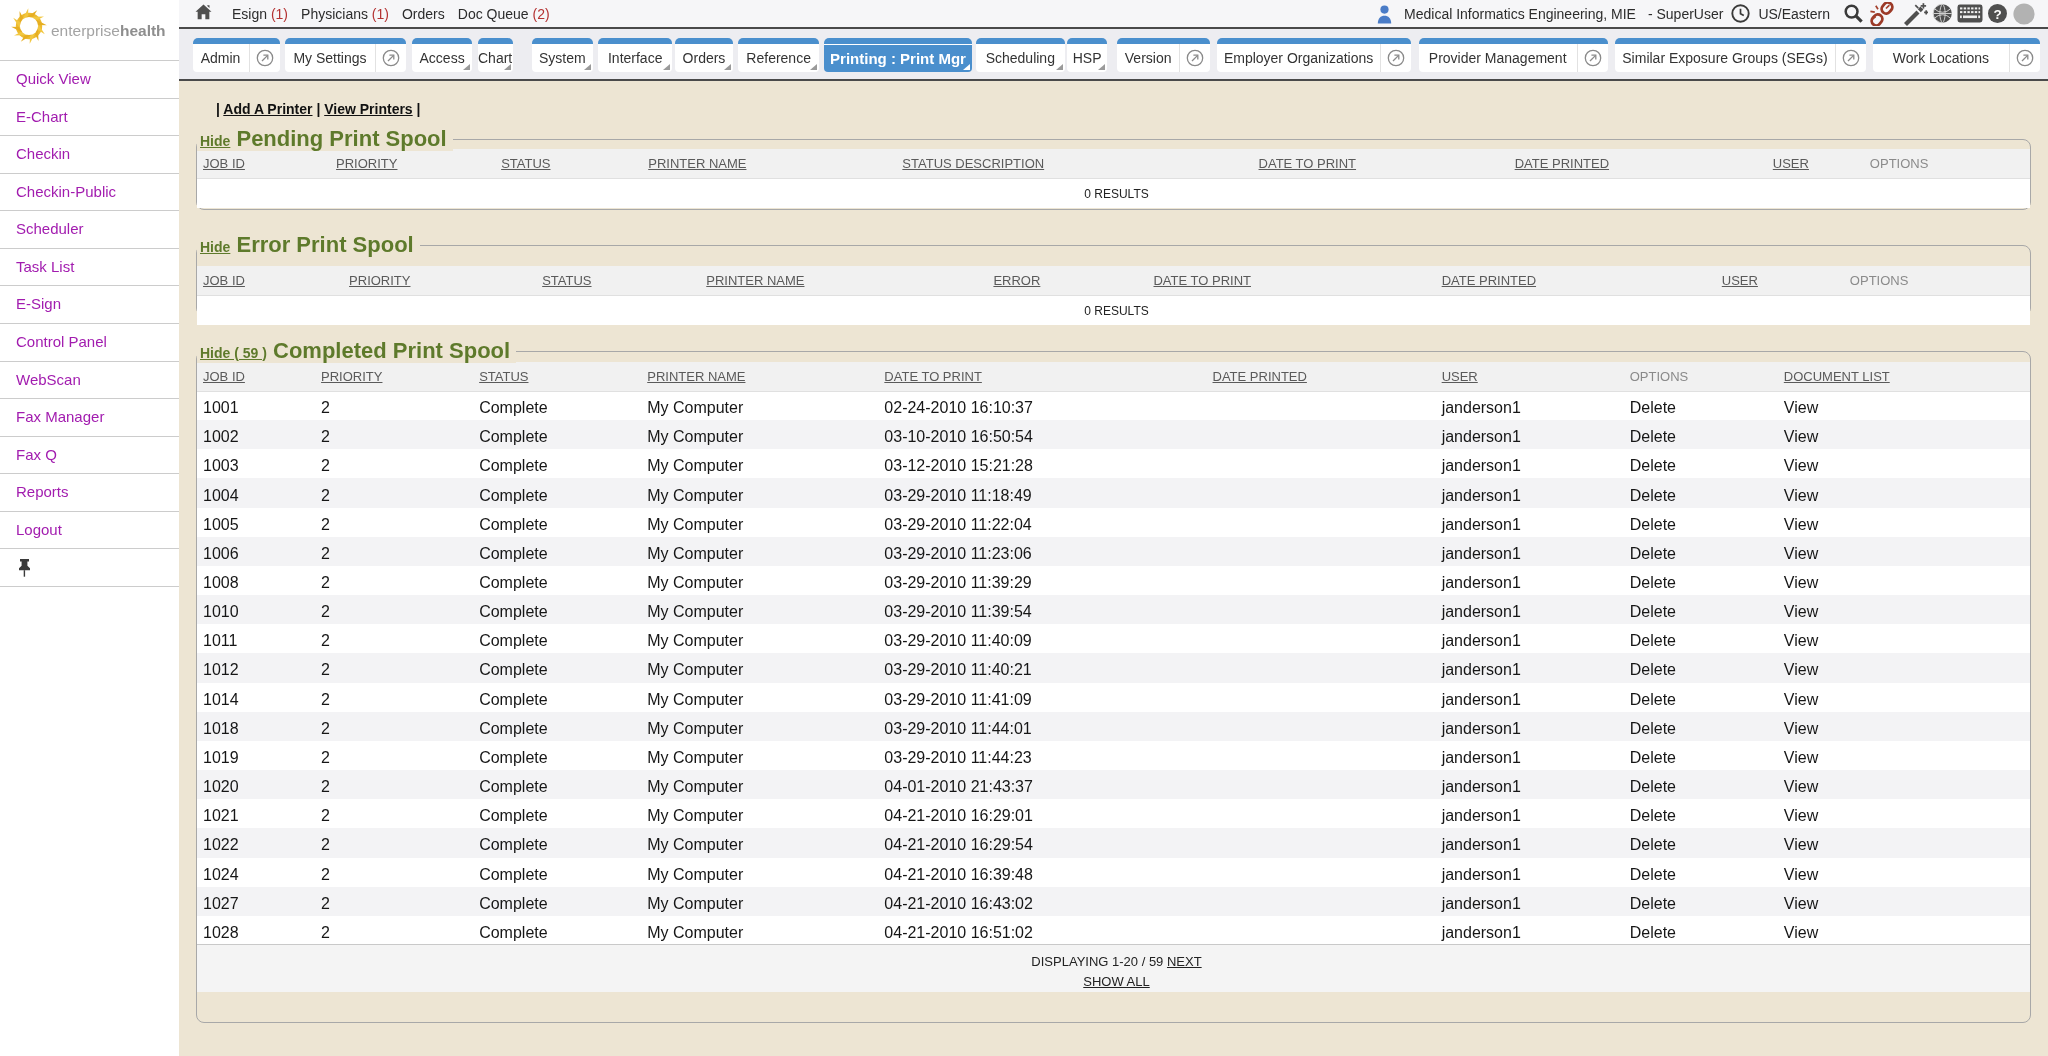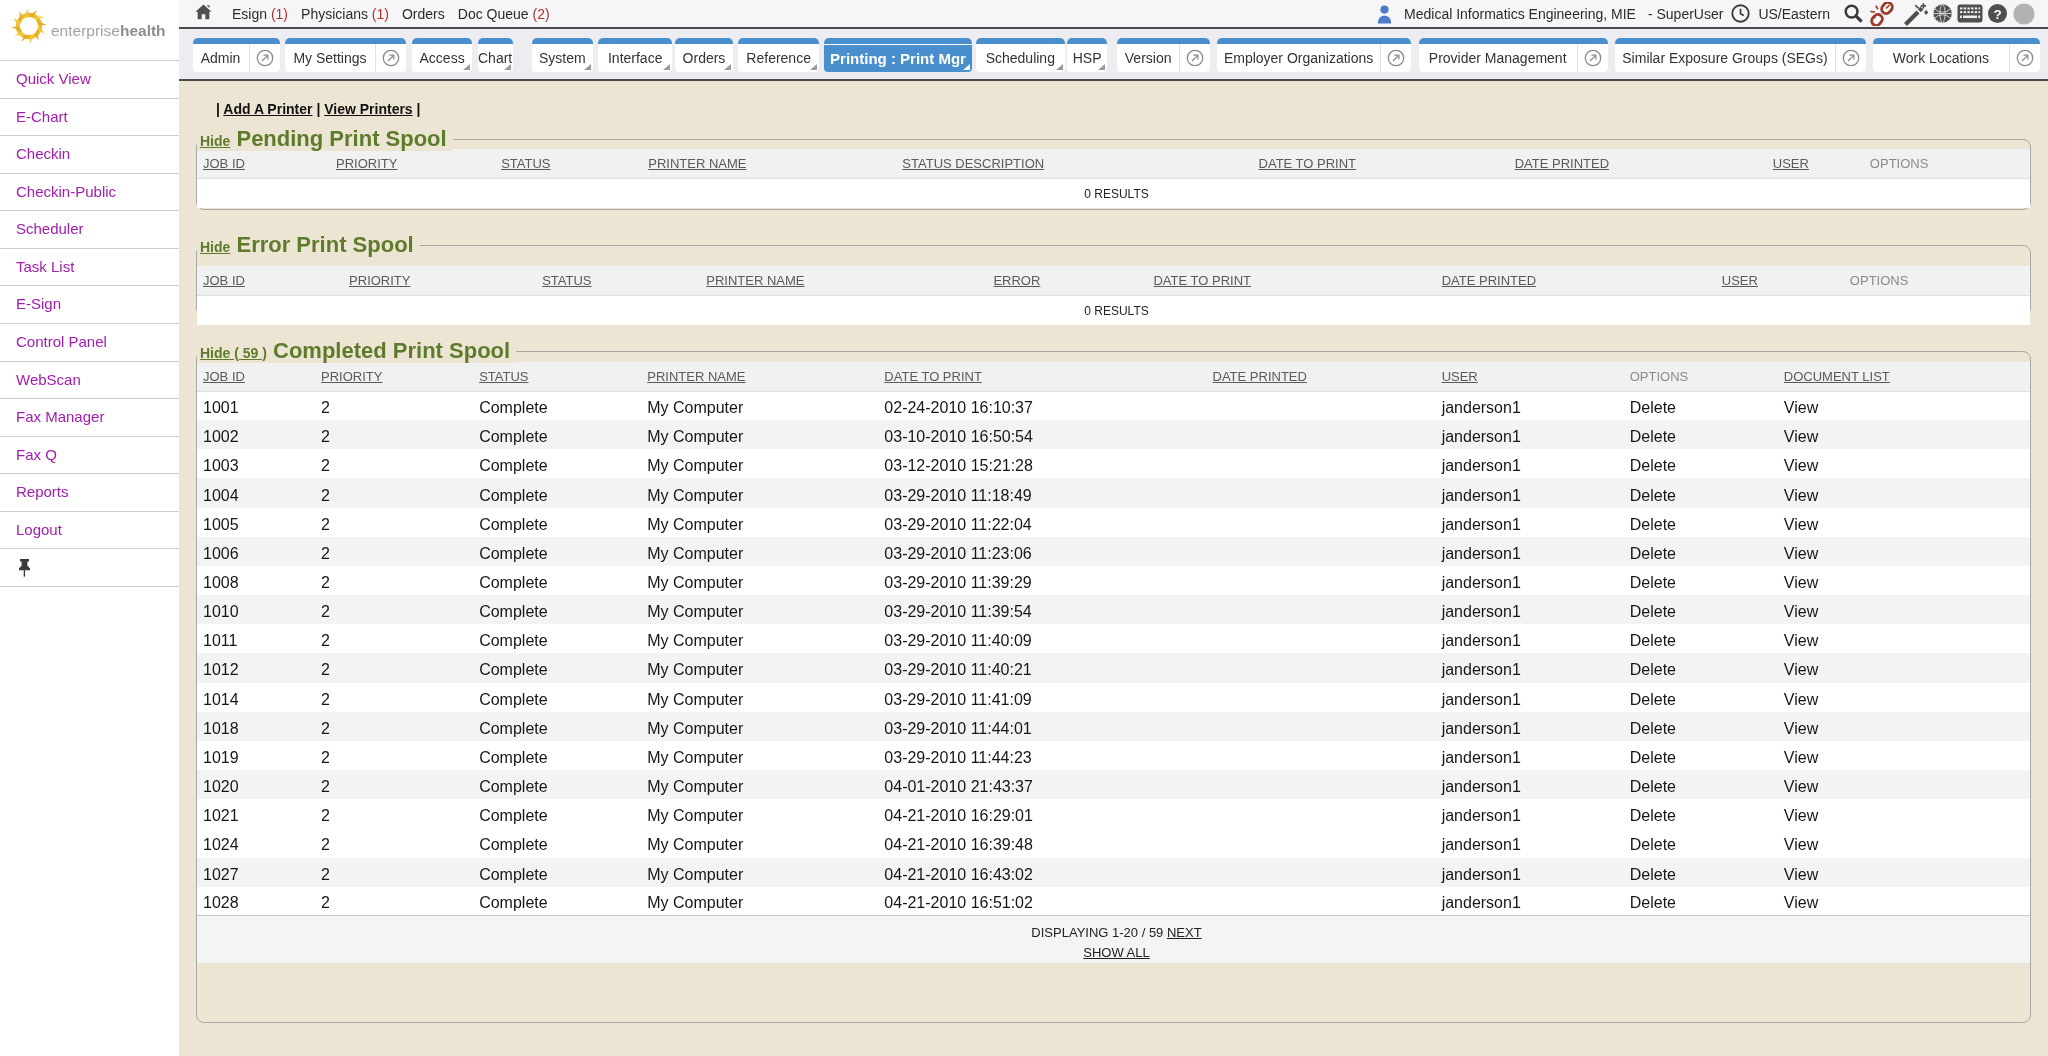--- a/index.html
+++ b/index.html
@@ -553,20 +553,31 @@
             <td>1021</td>
             <td>2</td>
             <td>Complete</td>
             <td>My Computer</td>
             <td>04-21-2010 16:29:01</td>
             <td></td>
             <td>janderson1</td>
             <td>Delete</td>
             <td>View</td>
           </tr>
+          <tr class="even">
+            <td>1022</td>
+            <td>2</td>
+            <td>Complete</td>
+            <td>My Computer</td>
+            <td>04-21-2010 16:29:54</td>
+            <td></td>
+            <td>janderson1</td>
+            <td>Delete</td>
+            <td>View</td>
+          </tr>
           <tr class="odd">
             <td>1024</td>
             <td>2</td>
             <td>Complete</td>
             <td>My Computer</td>
             <td>04-21-2010 16:39:48</td>
             <td></td>
             <td>janderson1</td>
             <td>Delete</td>
             <td>View</td>

